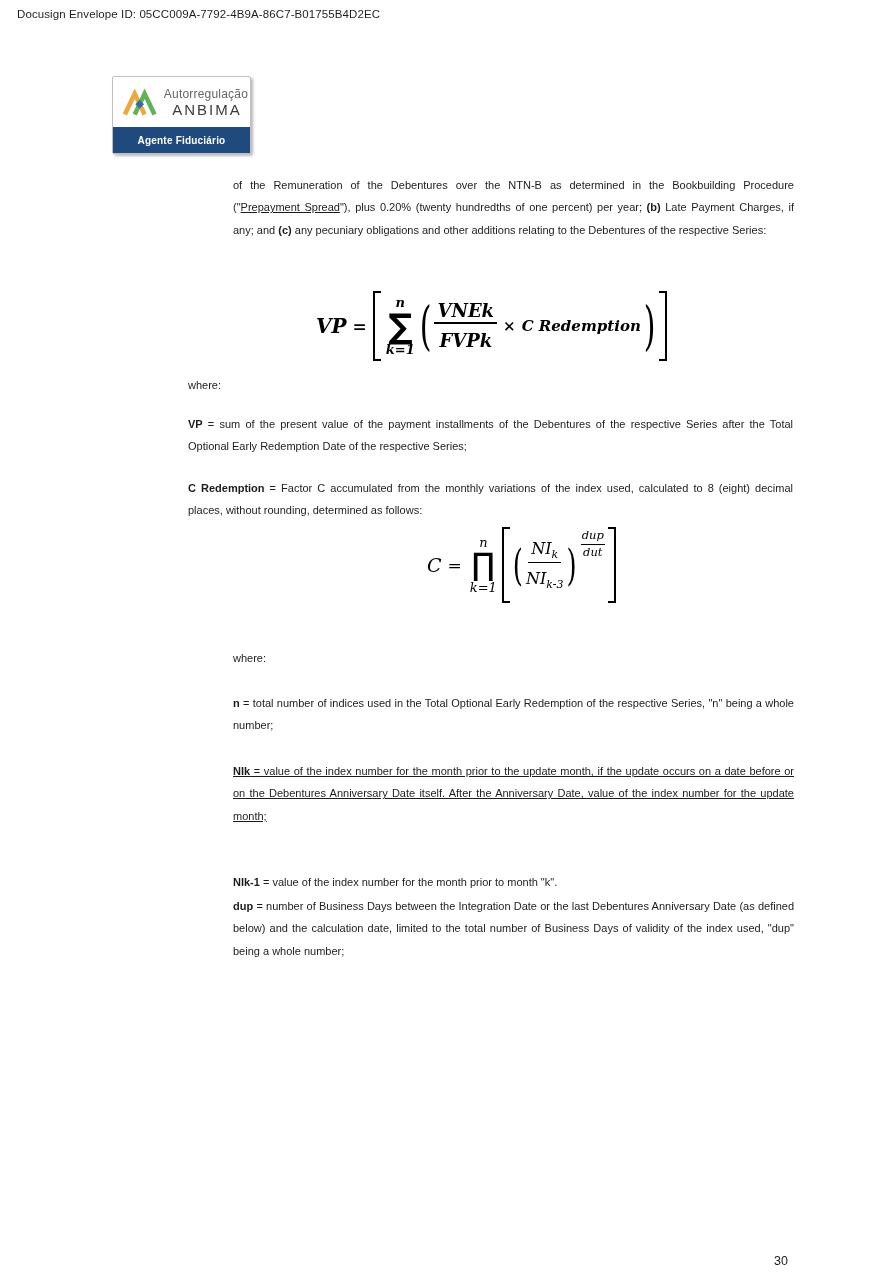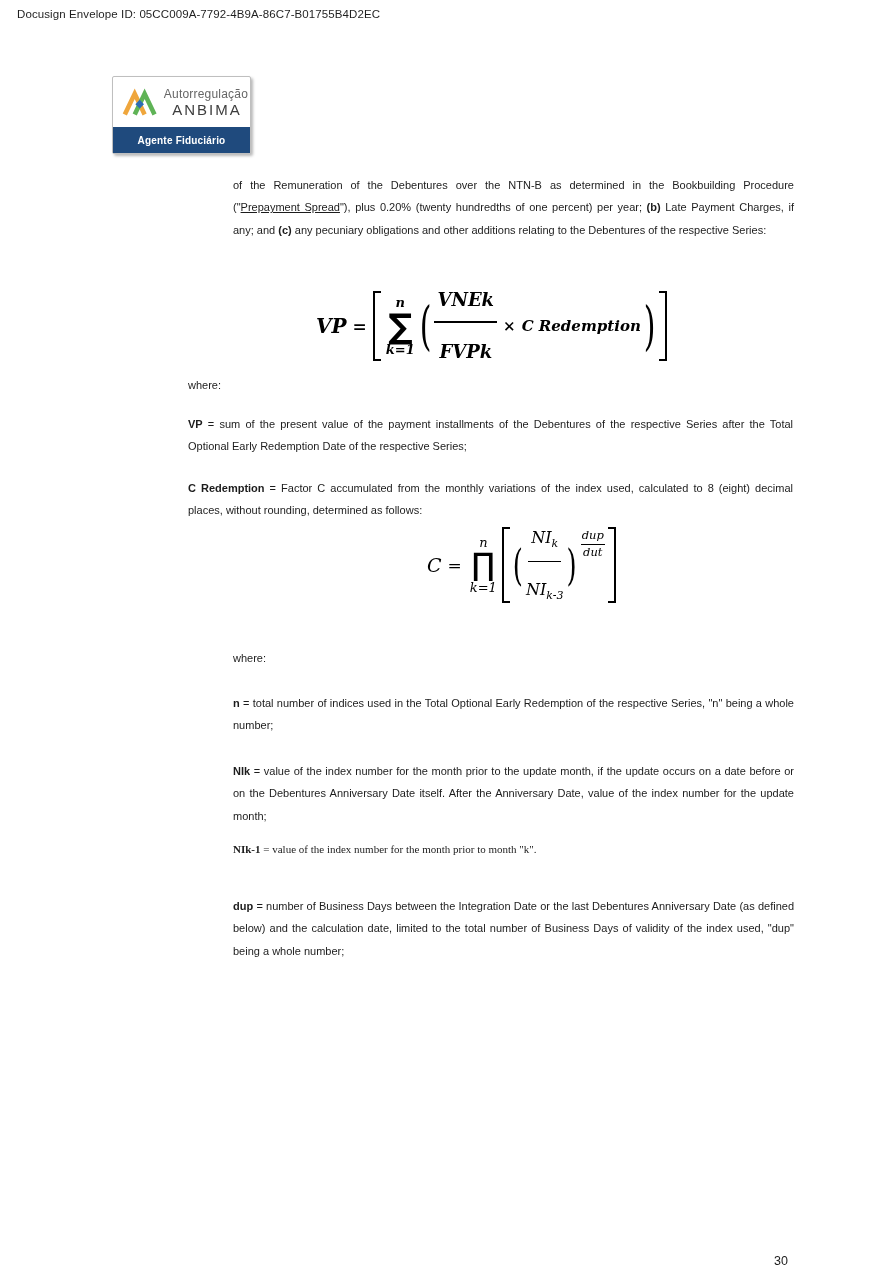--- a/index.html
+++ b/index.html
@@ -32,22 +32,22 @@
   
   .body-text { font-size:11px; line-height:22.4px; text-align:justify; color:#1c1c1c; }
   .body-text .b { font-weight:bold; }
   .body-text .u { text-decoration:underline; }
   .para-intro { left:233px; top:174px; width:561px; }
   .where-1    { left:188px; top:374px; }
   .vp-def     { left:188px; top:413px; width:605px; }
   .c-def      { left:188px; top:477px; width:605px; }
   .where-2    { left:233px; top:647px; }
   .n-def      { left:233px; top:692px; width:561px; }
-  .nik-def    { left:233px; top:760px; width:561px; }
-  .nik1-def   { left:233px; top:838px; width:561px;font-family:Liberation Serif, serif; }
+  .nik-def    { left:233px; top:760px; width:561px;text-decoration:underline; }
+  .nik1-def   { left:233px; top:871px; width:561px; }
   .dup-def    { left:233px; top:895px; width:561px; }
 
   .page-num { left:774px; top:1220px; font-size:12.5px; color:#1c1c1c;margin-top:34px; }
 
   
   .formula { display:flex; align-items:center; font-family:"DejaVu Serif", serif; color:#000; }
   .f1 { left:316px; top:291px; height:70px; gap:3px; font-weight:bold; font-style:italic; }
   .f2 { left:427px; top:527px; height:76px; gap:3px; font-style:italic; }
   .f-lhs { font-size:20px; }
   .f2 .f-lhs { font-size:19px; }
@@ -60,23 +60,23 @@
   .op-top { font-size:13px; padding-bottom:1px; }
   .op-sym { font-size:34px; line-height:0.95; font-style:normal; font-family:"DejaVu Sans", sans-serif; }
   .f2 .op-sym { font-size:31px; }
   .op-bot { font-size:13px; padding-top:1px; }
   .paren { font-size:30px; font-style:normal; font-weight:normal; display:inline-block;
            transform:scaleY(1.75); line-height:1; font-family:"DejaVu Serif", serif; }
   .f2 .paren { font-size:26px; transform:scaleY(1.65); }
   .frac { display:flex; flex-direction:column; align-items:center; line-height:1.2; }
   .f1 .frac { font-size:18px; }
   .f2 .frac { font-size:16px; }
-  .frac .num { padding:0 3px 10px; border-bottom:2px solid #000; }
+  .frac .num { padding:0 3px 0; border-bottom:2px solid #000; }
   .f2 .frac .num { border-bottom-width:1.5px; }
-  .frac .den { padding-top:18px; }
+  .frac .den { padding-top:6px; }
   .frac sub { font-size:11px; font-style:italic; }
   .f-times { font-size:15px; font-style:normal; margin:0 3px; }
   .f-factor { font-size:15px; white-space:nowrap; }
   .exp { display:flex; flex-direction:column; align-items:center; font-size:11.5px; line-height:1.2;
          align-self:flex-start; margin-top:2px; margin-left:1px; }
   .exp .exp-num { border-bottom:1px solid #000; padding:0 1px 1px; }
   .exp .exp-den { padding-top:1px; }
 </style>
 </head>
 <body>

